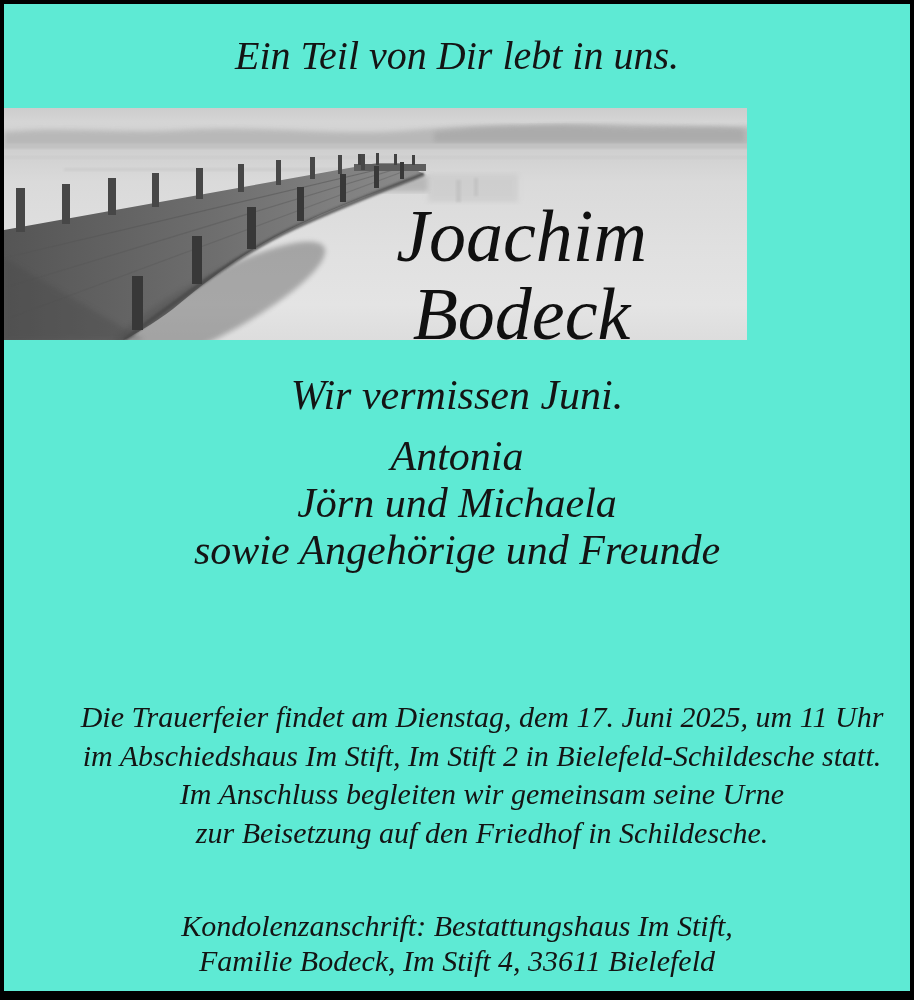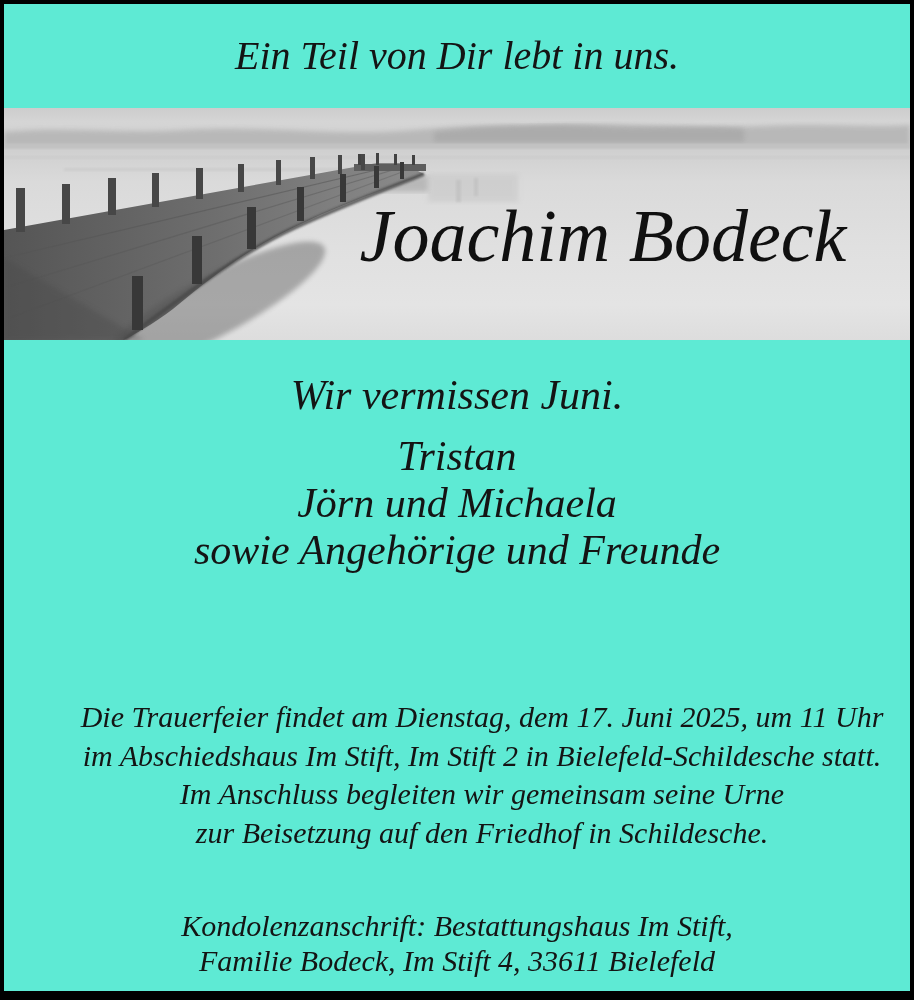--- a/index.html
+++ b/index.html
@@ -25,21 +25,21 @@
     text-align: center;
     white-space: nowrap;
   }
 
   .slogan   { top: 28px;  font-size: 40px; line-height: 48px; }
 
   .photo {
     position: absolute;
     top: 104px;
     left: 0;
-    width: 906px;
+    width: 743px;
     height: 232px;
     overflow: hidden;
   }
   .photo svg { position: absolute; inset: 0; display: block; }
 
   .photo-overlay {
     position: absolute;
     top: 89px;
     left: 292px;
     right: 0;
@@ -146,21 +146,21 @@
     </svg>
 
     <div class="photo-overlay">
       <div class="deceased-name">Joachim Bodeck</div>
     </div>
   </div>
 
   <div class="block farewell">Wir vermissen Juni.</div>
 
   <div class="block mourners">
-    <div>Tristan</div>
+    <div>Antonia</div>
     <div>Jörn und Michaela</div>
     <div>sowie Angehörige und Freunde</div>
   </div>
 
   <div class="block funeral">
     <div>Die Trauerfeier findet am Dienstag, dem 17. Juni 2025, um 11 Uhr</div>
     <div>im Abschiedshaus Im Stift, Im Stift 2 in Bielefeld-Schildesche statt.</div>
     <div>Im Anschluss begleiten wir gemeinsam seine Urne</div>
     <div>zur Beisetzung auf den Friedhof in Schildesche.</div>
   </div>

